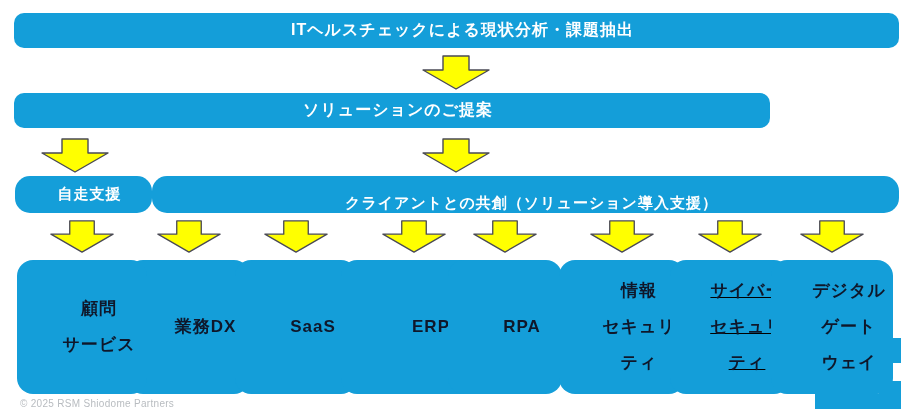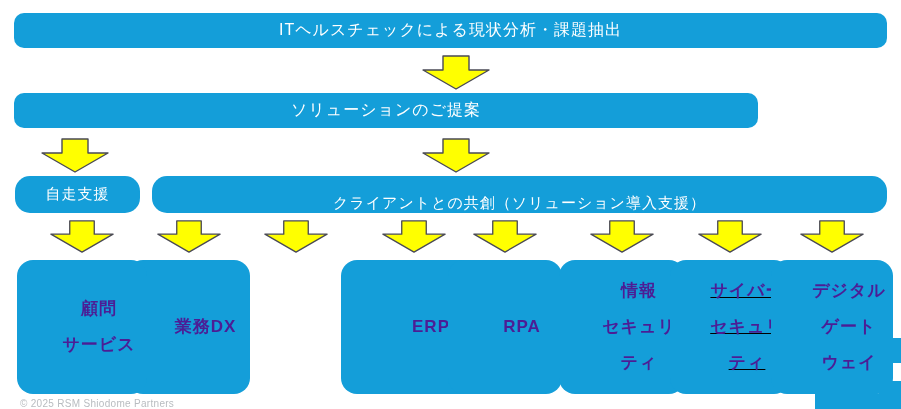--- a/index.html
+++ b/index.html
@@ -9,44 +9,45 @@
     height: 409px;
     background: #ffffff;
     overflow: hidden;
     font-family: "Liberation Sans", sans-serif;
   }
   .bar {
     position: absolute;
     background: #149ed9;
     border-radius: 10px;
     color: #ffffff;
-    font-weight: normal;
+    font-weight: bold;
     font-size: 16px;
     letter-spacing: 1px;
     display: flex;
     align-items: center;
     justify-content: center;
     text-align: center;
+    padding-left: 12px;
   }
   .bar.small { border-radius: 15px; font-size: 15px; }
   .arrow-abs { position: absolute; }
   .arrow-shape { display: block; }
   .col {
     position: absolute;
     top: 219px;
     height: 175px;
     display: flex;
     flex-direction: column;
     align-items: center;
   }
   .col .arrow-shape { flex: 0 0 auto; margin-bottom: 6px; }
   .solution-box {
     background: #149ed9;
     border-radius: 16px;
-    color: #4c1d95;
+    color: #0f172a;
     font-weight: bold;
     width: 100%;
     flex: 1 1 auto;
     display: flex;
     align-items: center;
     justify-content: center;
     text-align: center;
     font-size: 17px;
     line-height: 36px;
     white-space: pre-line;
@@ -116,20 +117,23 @@
     <div class="solution-box">
       <span>顧問
 サービス</span>
     </div>
   </div>
 
   <div class="col" style="left:252px; width:88px;">
     <svg class="arrow-shape" width="66" height="35" viewBox="0 0 70 35">
       <polygon points="22,1 48,1 48,15 68,15 35,34 2,15 22,15" fill="#FFFF00" stroke="#4A4A55" stroke-width="1.4" stroke-linejoin="round"></polygon>
     </svg>
+    <div class="solution-box">
+      <span>SaaS</span>
+    </div>
   </div>
 
   <div class="col" style="left:358px; width:112px;">
     <svg class="arrow-shape" width="66" height="35" viewBox="0 0 70 35">
       <polygon points="22,1 48,1 48,15 68,15 35,34 2,15 22,15" fill="#FFFF00" stroke="#4A4A55" stroke-width="1.4" stroke-linejoin="round"></polygon>
     </svg>
     <div class="solution-box">
       <span>ERP</span>
     </div>
   </div>

